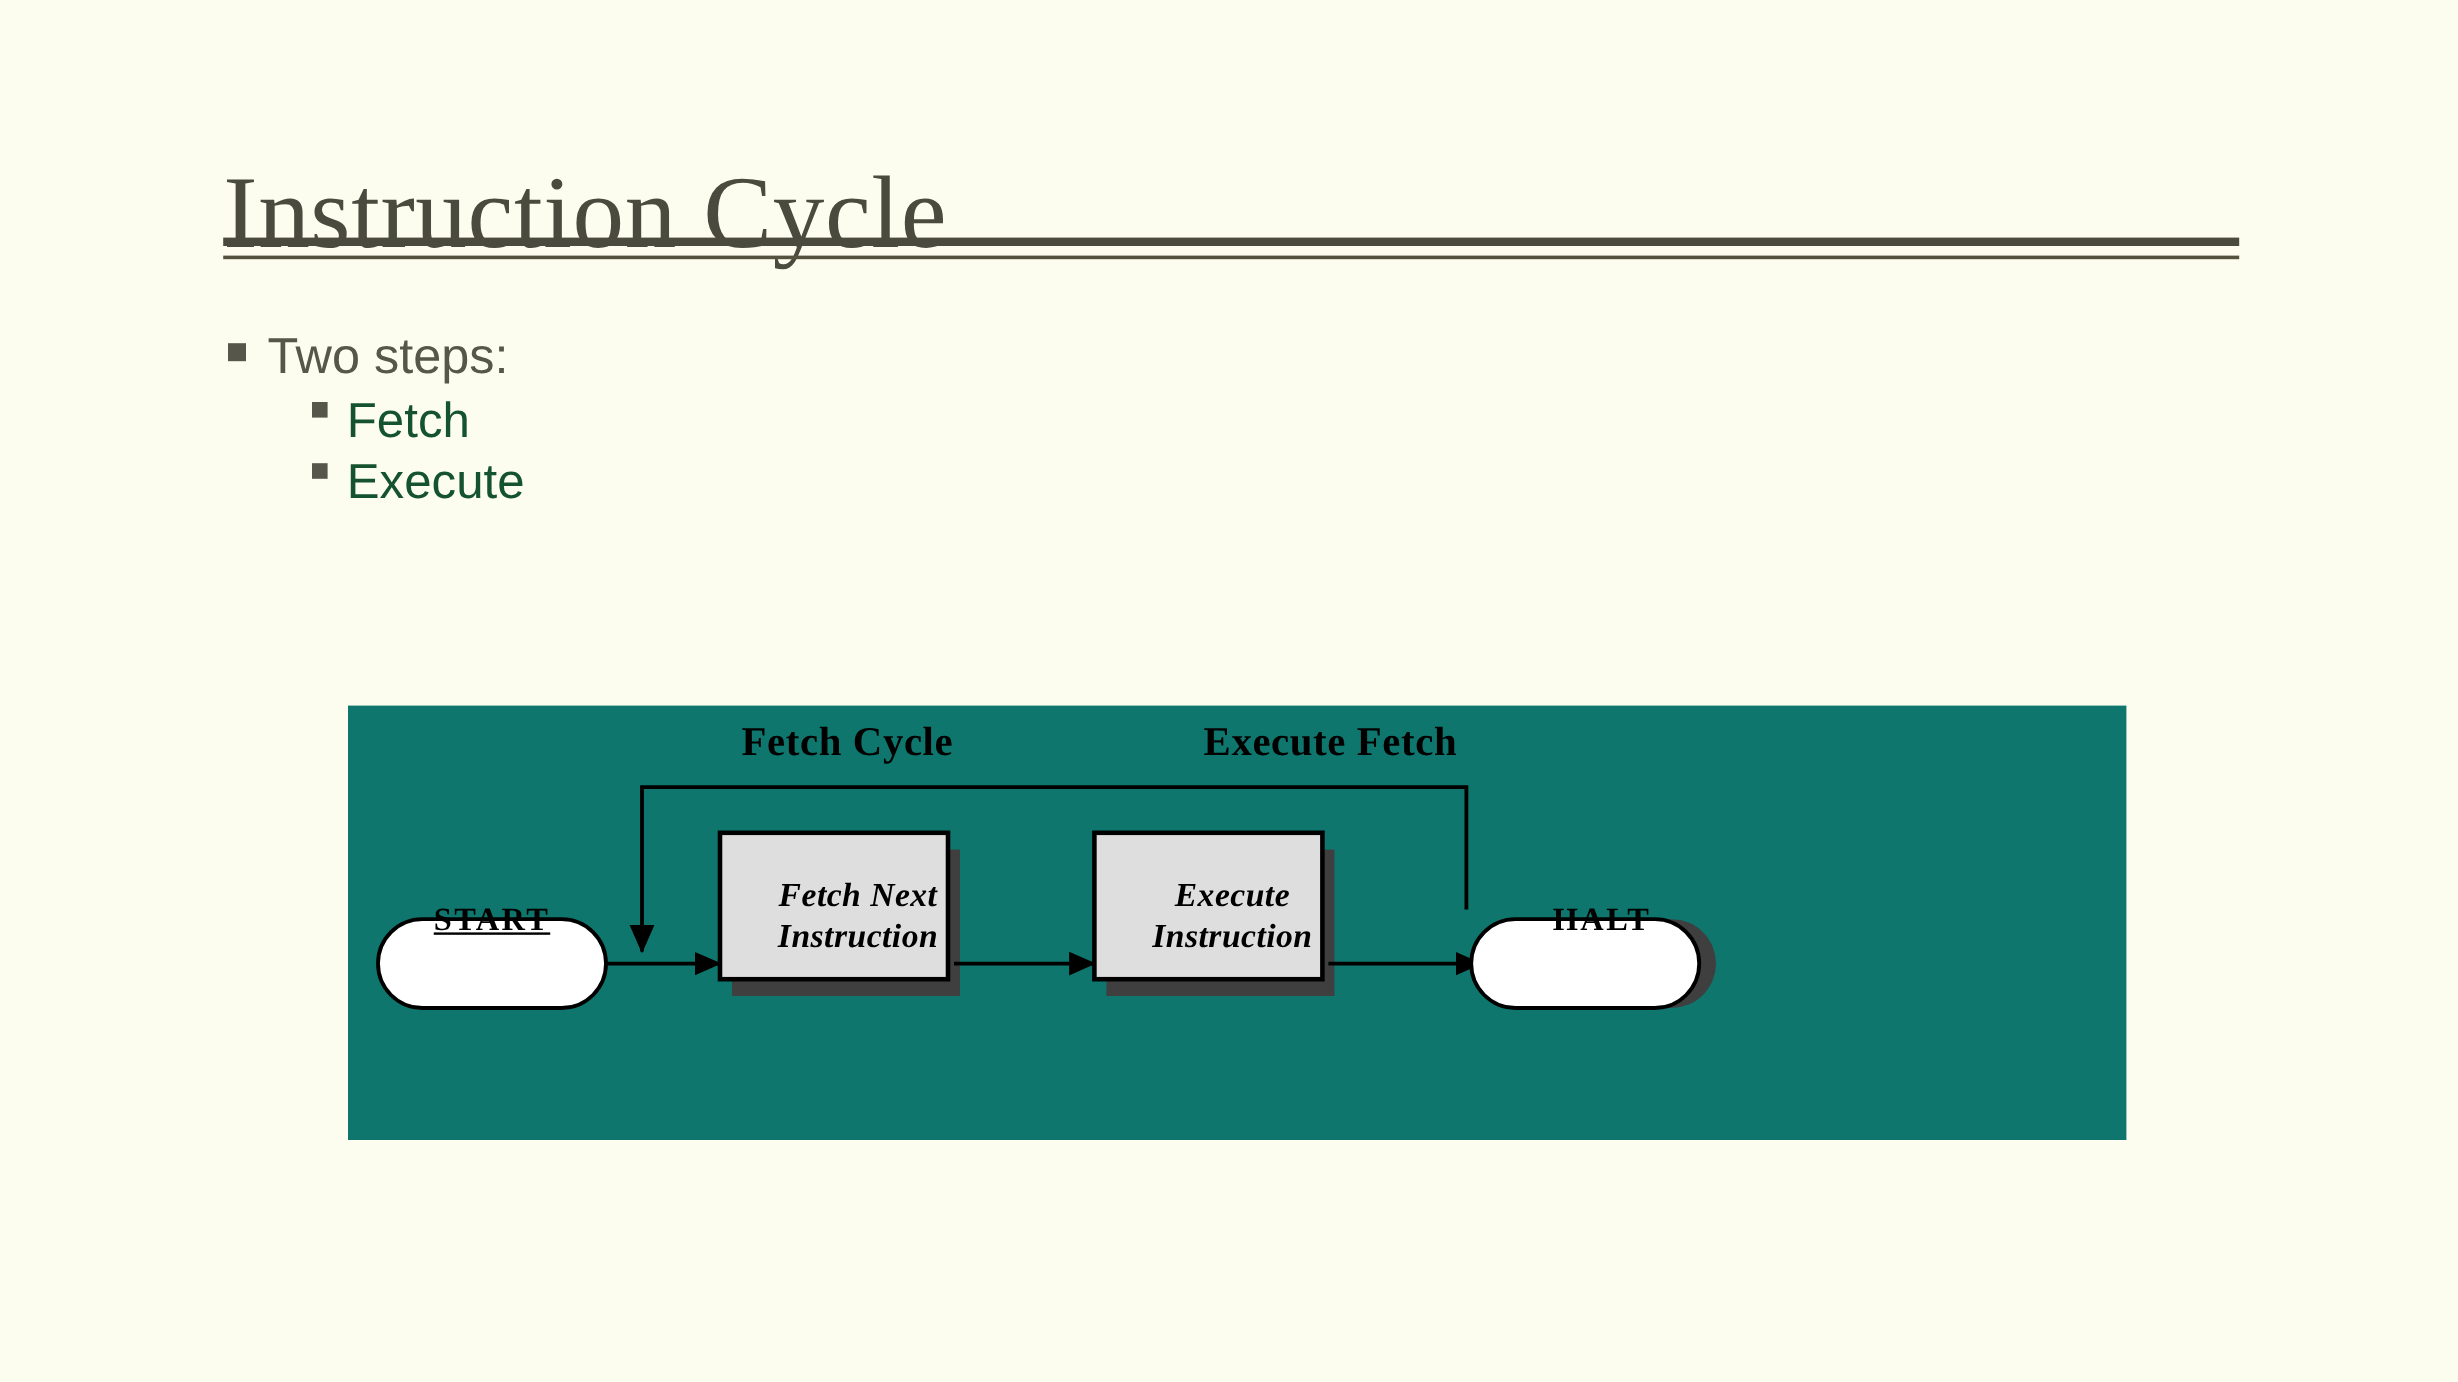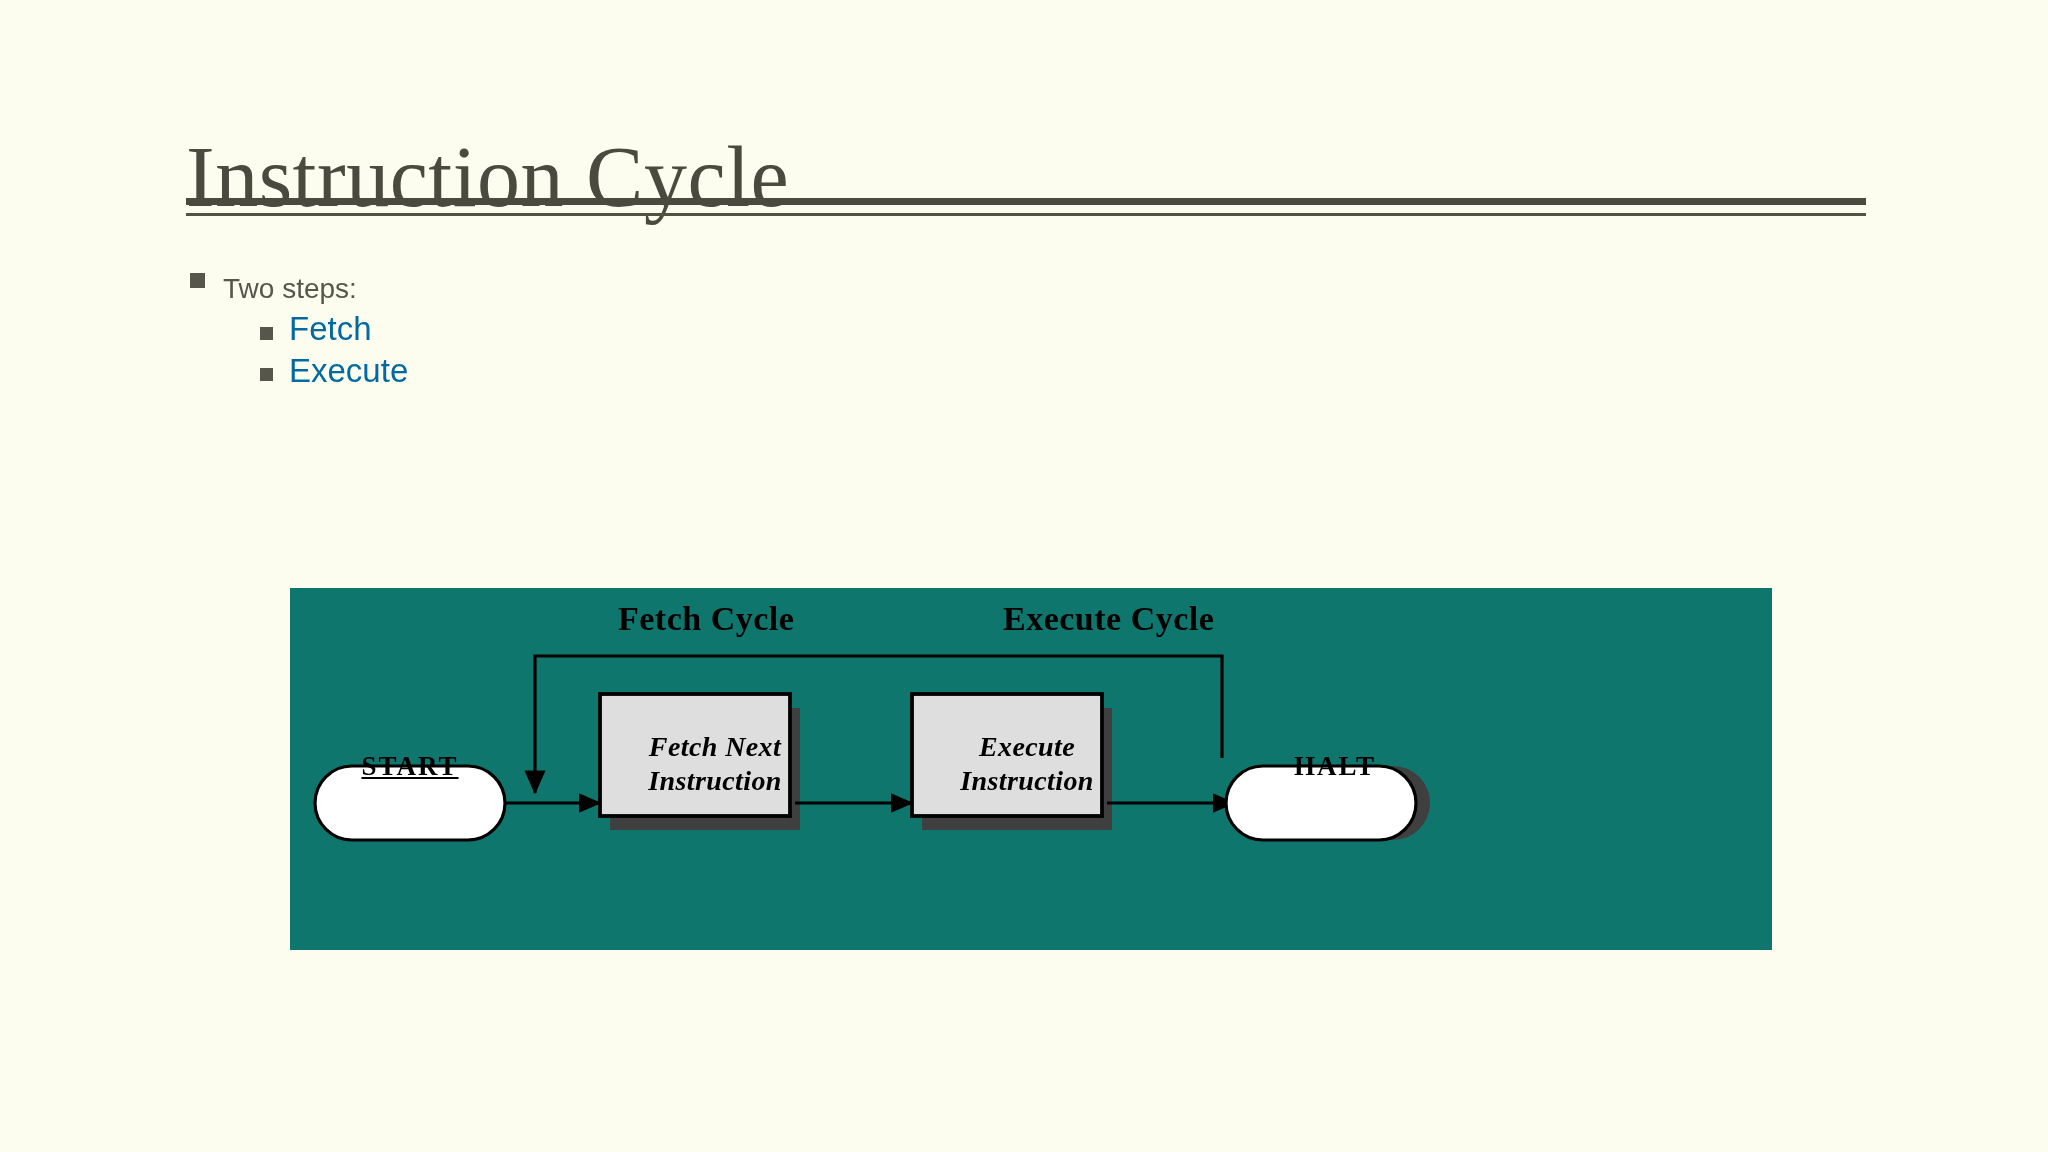--- a/index.html
+++ b/index.html
@@ -55,29 +55,29 @@
   .bullets {
     position: absolute;
     left: 190px;
     top: 272px;
     width: 1200px;
   }
   .bullet-l1 {
     display: flex;
     align-items: baseline;
     color: #56564b;
-    font-size: 28px;
+    font-size: 42px;
     line-height: 1.18;
     margin-bottom: 4px;
   }
   .bullet-l2 {
     display: flex;
-    align-items: flex-end;
-    color: #0369a1;
-    font-size: 33px;
+    align-items: center;
+    color: #14532d;
+    font-size: 41px;
     line-height: 1.2;
     margin-left: 70px;
     margin-bottom: 2px;
   }
   .marker {
     flex: 0 0 auto;
     width: 15px;
     height: 15px;
     background: #56564b;
     margin-right: 18px;
@@ -196,21 +196,21 @@
 
       <g>
         <rect x="25" y="178" width="190" height="74" rx="37" ry="37" fill="#ffffff" stroke="#000" stroke-width="3.2"></rect>
         <rect x="310" y="106" width="190" height="122" fill="#dedede" stroke="#000" stroke-width="3.8"></rect>
         <rect x="622" y="106" width="190" height="122" fill="#dedede" stroke="#000" stroke-width="3.8"></rect>
         <rect x="936" y="178" width="190" height="74" rx="37" ry="37" fill="#ffffff" stroke="#000" stroke-width="3.2"></rect>
       </g>
     </svg>
 
     <div class="cyclabel fetch">Fetch Cycle</div>
-    <div class="cyclabel execute">Execute Cycle</div>
+    <div class="cyclabel execute">Execute Fetch</div>
 
     <div class="node-text term t-start">START</div>
     <div class="node-text proc t-fetch">Fetch Next
 Instruction</div>
     <div class="node-text proc t-execute">Execute
 Instruction</div>
     <div class="node-text term t-halt">HALT</div>
 
   </div>
 

